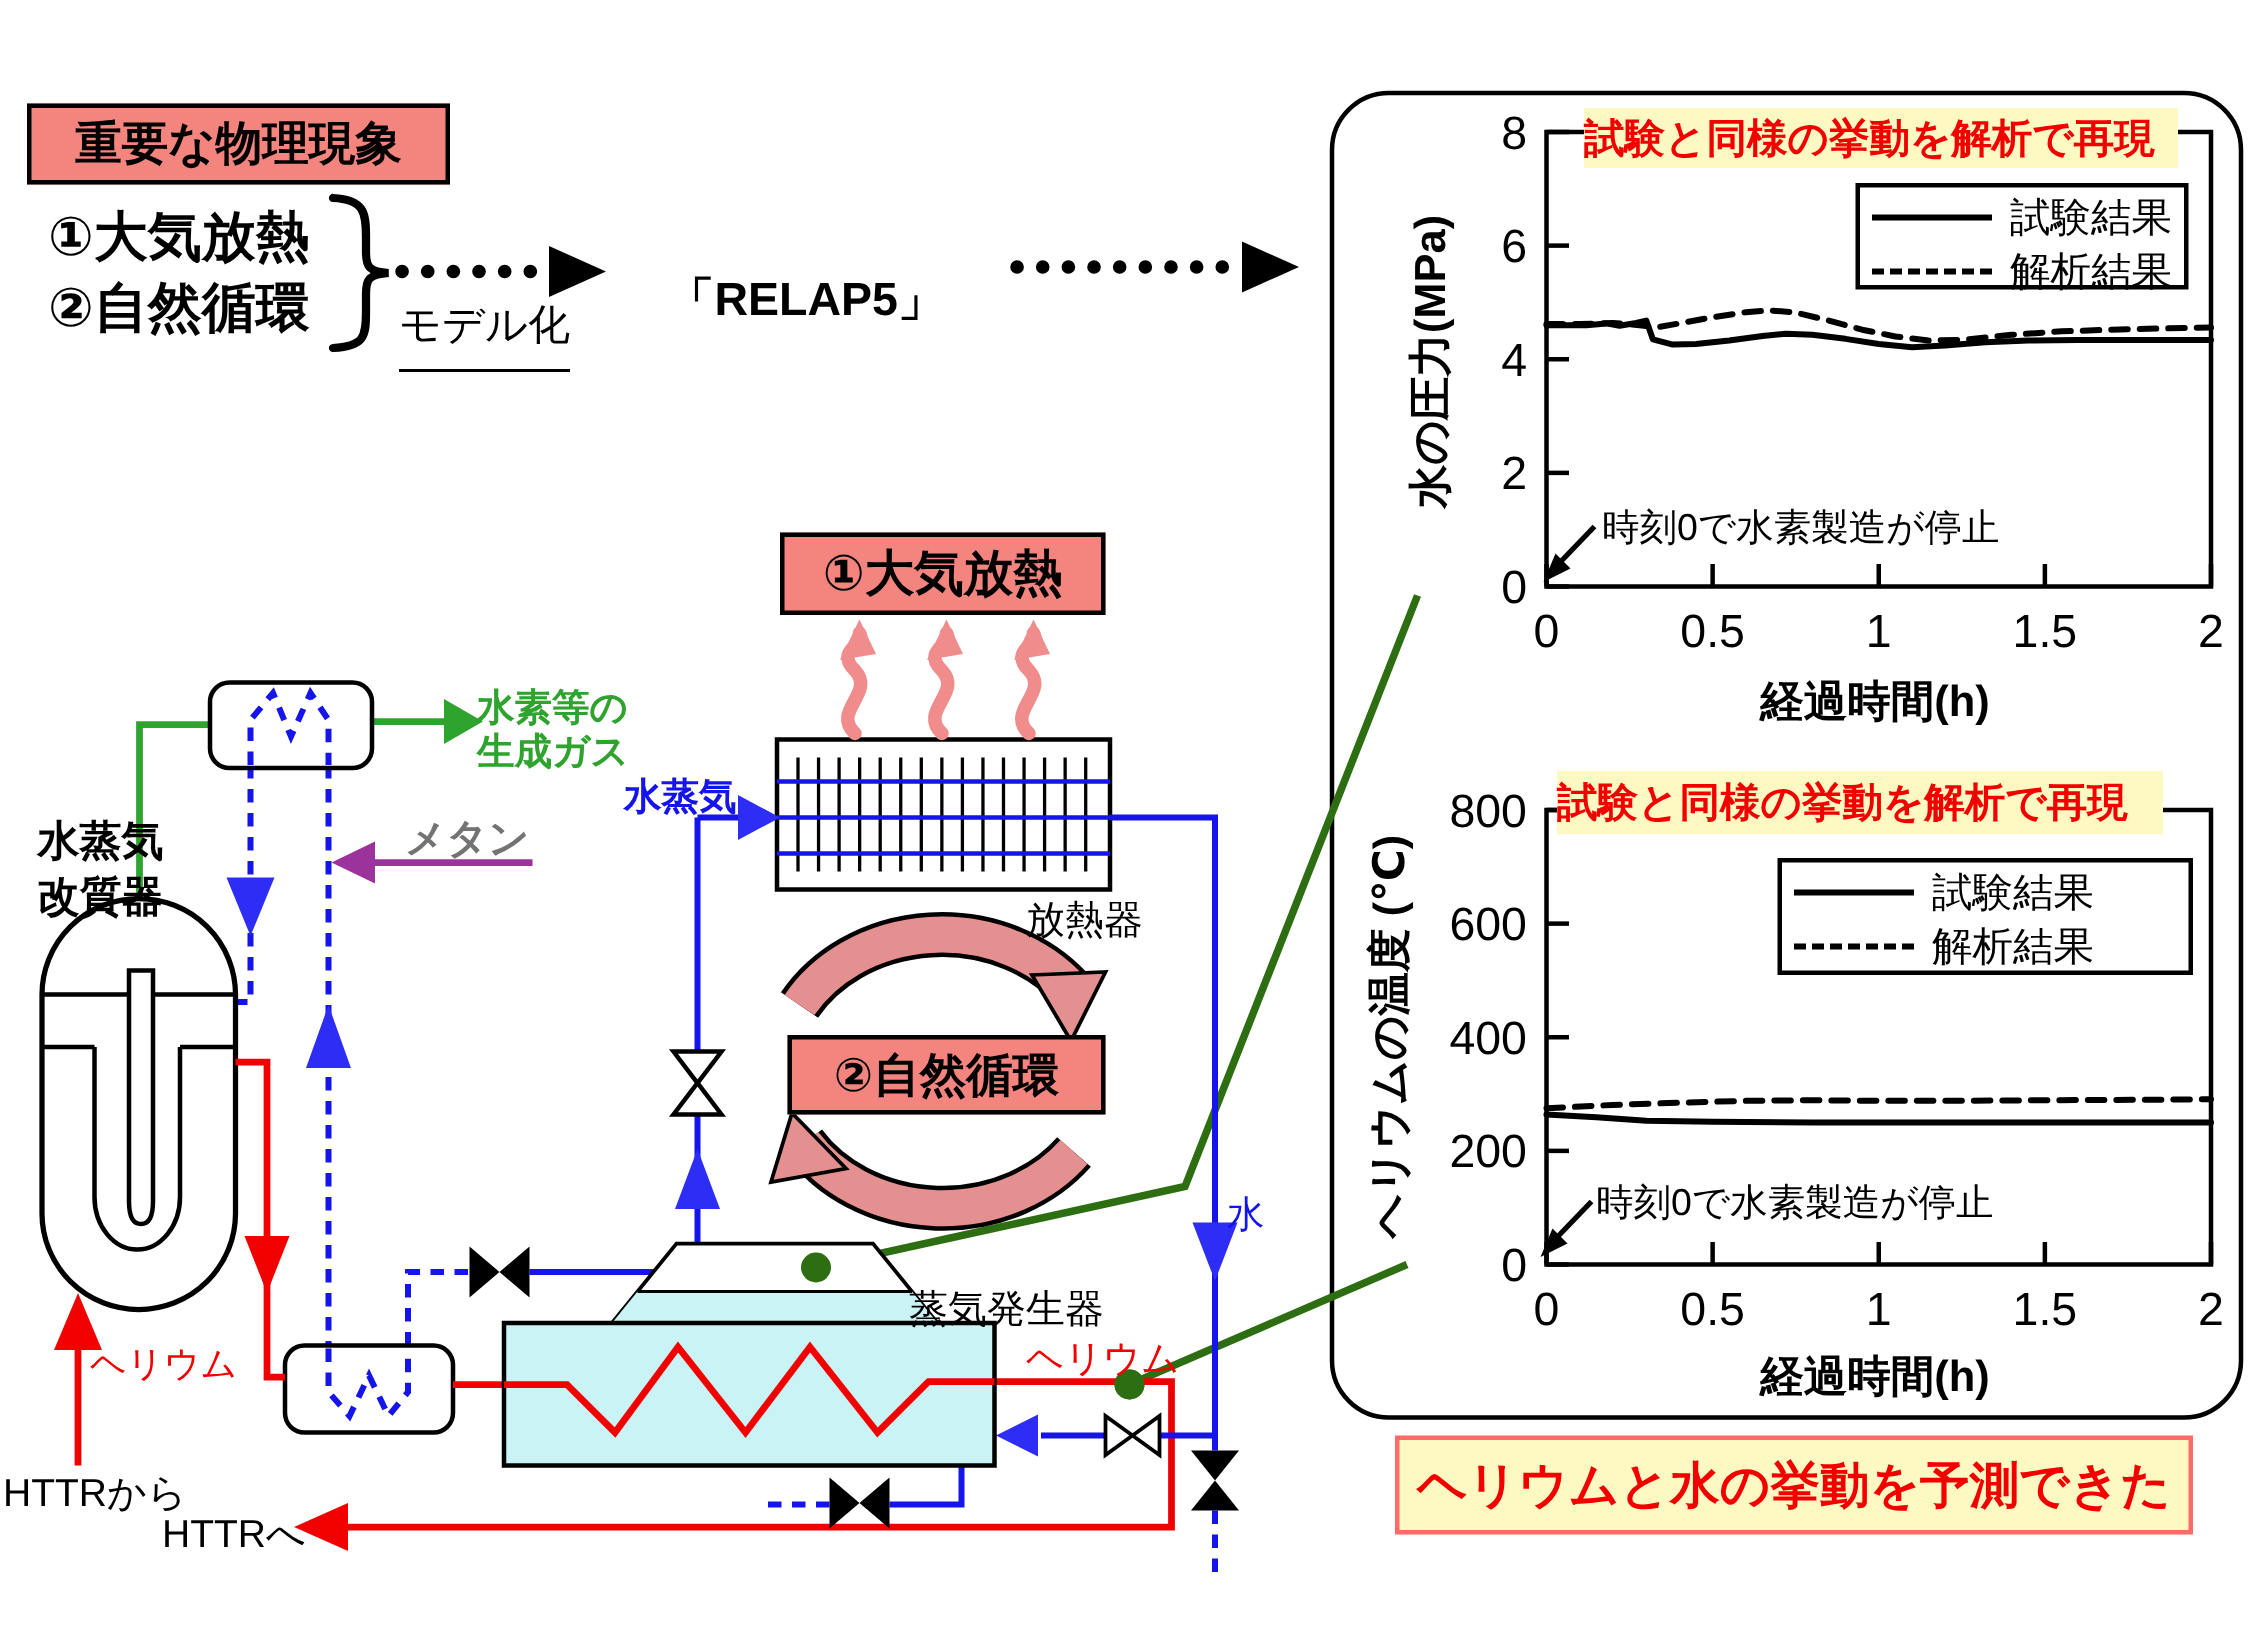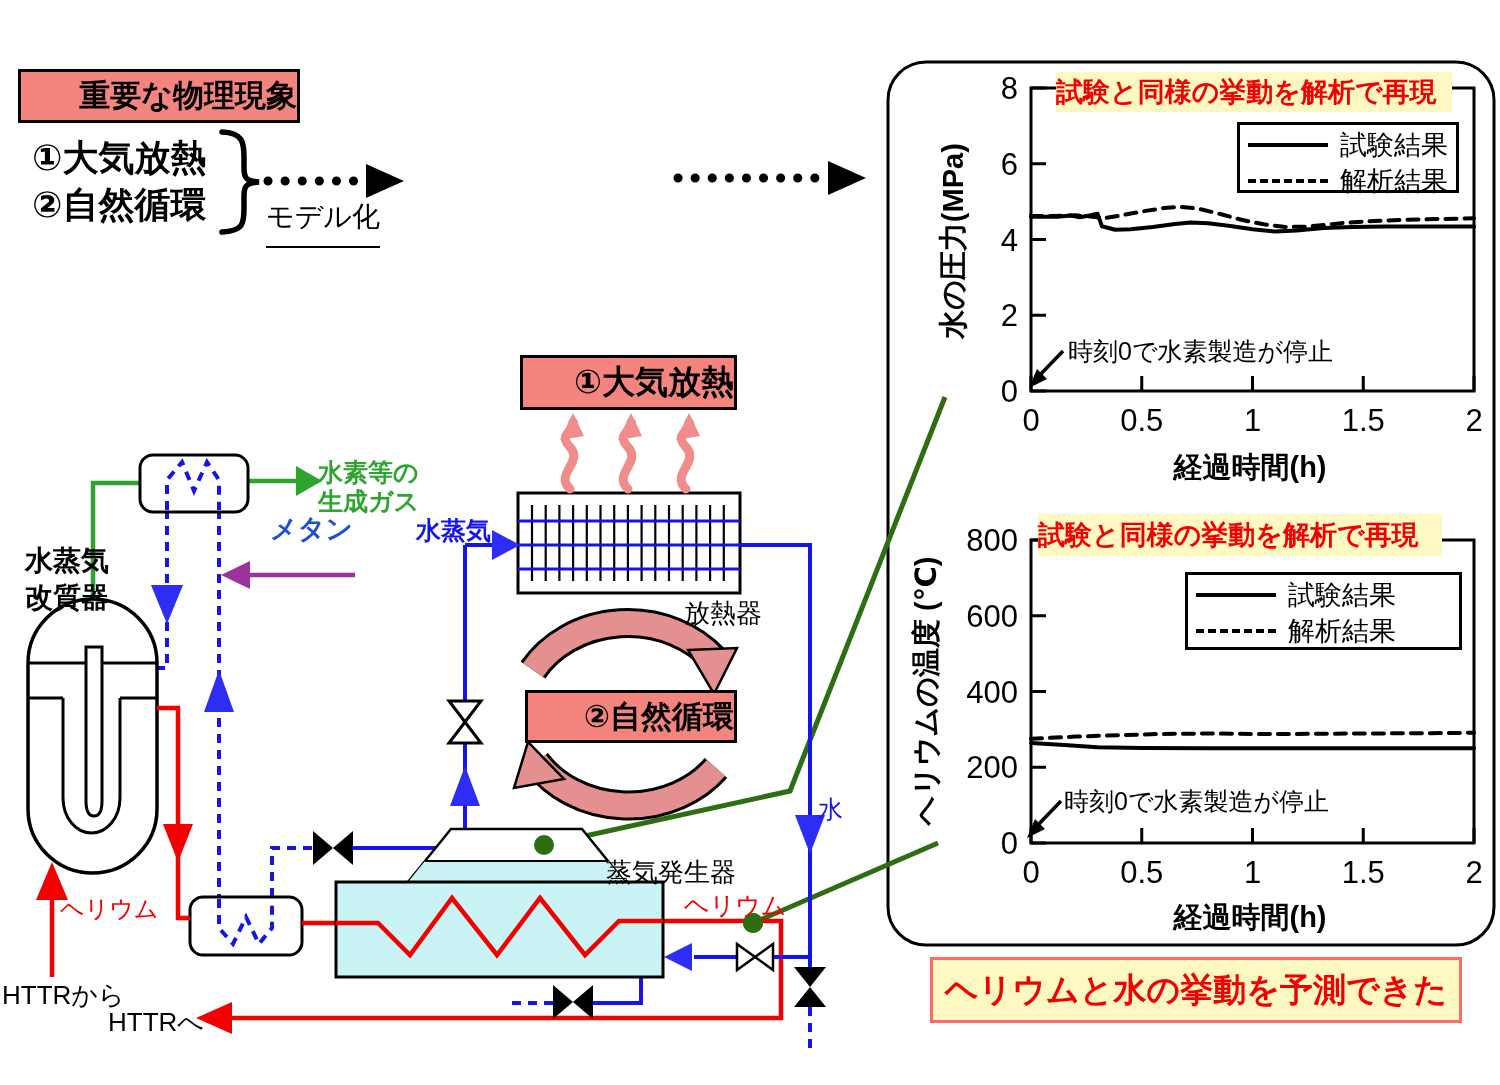--- a/index.html
+++ b/index.html
@@ -2,21 +2,21 @@
 <html><head>
 <meta charset="utf-8">
 <style>
   html,body{margin:0;padding:0;background:#fff;}
   #stage{position:relative;width:1500px;height:1085px;background:#fff;overflow:hidden;
          font-family:"Liberation Sans","DejaVu Sans",sans-serif;}
   #diagram-svg{position:absolute;left:0;top:0;width:1500px;height:1085px;}
   .lbl{position:absolute;white-space:nowrap;}
   .c{text-align:center;}
   .box{position:absolute;display:flex;align-items:center;justify-content:center;box-sizing:border-box;}
-  .pinkbox{background:#F4847E;border:3px solid #000;font-weight:bold;color:#000;justify-content:flex-end;}
+  .pinkbox{background:#F4847E;border:3px solid #000;font-weight:bold;color:#000;}
   .banner{background:#fef9c3;color:#F20000;font-weight:bold;font-size:27px;
           display:flex;align-items:center;}
   .legend{position:absolute;background:#fff;border:3px solid #000;box-sizing:border-box;
           display:flex;flex-direction:column;justify-content:flex-start;padding:2px 8px;}
   .legrow{display:flex;align-items:center;gap:12px;}
   .legline{width:80px;height:0;}
   .legline.solid{border-top:4px solid #000;}
   .legline.dashed{border-top:4px dashed #000;}
   .legtext{font-size:27px;color:#000;}
   .u{border-bottom:2.5px solid #000;padding-bottom:14px;}
@@ -249,30 +249,31 @@
 </svg>
 
 <div class="box pinkbox" style="left:18px;top:69px;width:282px;height:54px;font-size:31px;">
   <span>重要な物理現象</span>
 </div>
 <div class="lbl" style="left:32px;top:134px;font-size:36px;font-weight:bold;">①大気放熱</div>
 <div class="lbl" style="left:32px;top:181px;font-size:36px;font-weight:bold;">②自然循環</div>
 <div class="lbl" style="left:266px;top:198px;font-size:28px;">
   <span class="u">モデル化</span>
 </div>
+<div class="lbl c" style="left:395px;top:179px;width:285px;font-size:31px;font-weight:bold;">「RELAP5」</div>
 
 <div class="lbl c" style="left:12px;top:542px;width:110px;font-size:28px;font-weight:bold;line-height:37px;">
   <div>水蒸気</div>
   <div>改質器</div>
 </div>
 <div class="lbl" style="left:318px;top:458px;font-size:25px;font-weight:bold;color:#2EA32E;line-height:29px;">
   <div>水素等の</div>
   <div>生成ガス</div>
 </div>
-<div class="lbl" style="left:270px;top:511px;font-size:27px;font-weight:bold;color:#1d4ed8;">メタン</div>
+<div class="lbl" style="left:270px;top:541px;font-size:27px;font-weight:bold;color:#737373;">メタン</div>
 <div class="lbl" style="left:416px;top:514px;font-size:25px;font-weight:bold;color:#1414EB;">水蒸気</div>
 <div class="lbl" style="left:672px;top:596px;font-size:26px;margin-left:12px;">放熱器</div>
 <div class="box pinkbox" style="left:520px;top:355px;width:217px;height:55px;font-size:33px;">
   <span>①大気放熱</span>
 </div>
 <div class="box pinkbox" style="left:525px;top:690px;width:212px;height:53px;font-size:31px;">
   <span>②自然循環</span>
 </div>
 <div class="lbl" style="left:606px;top:855px;font-size:26px;">蒸気発生器</div>
 <div class="lbl" style="left:60px;top:893px;font-size:24px;color:#F20000;">ヘリウム</div>

